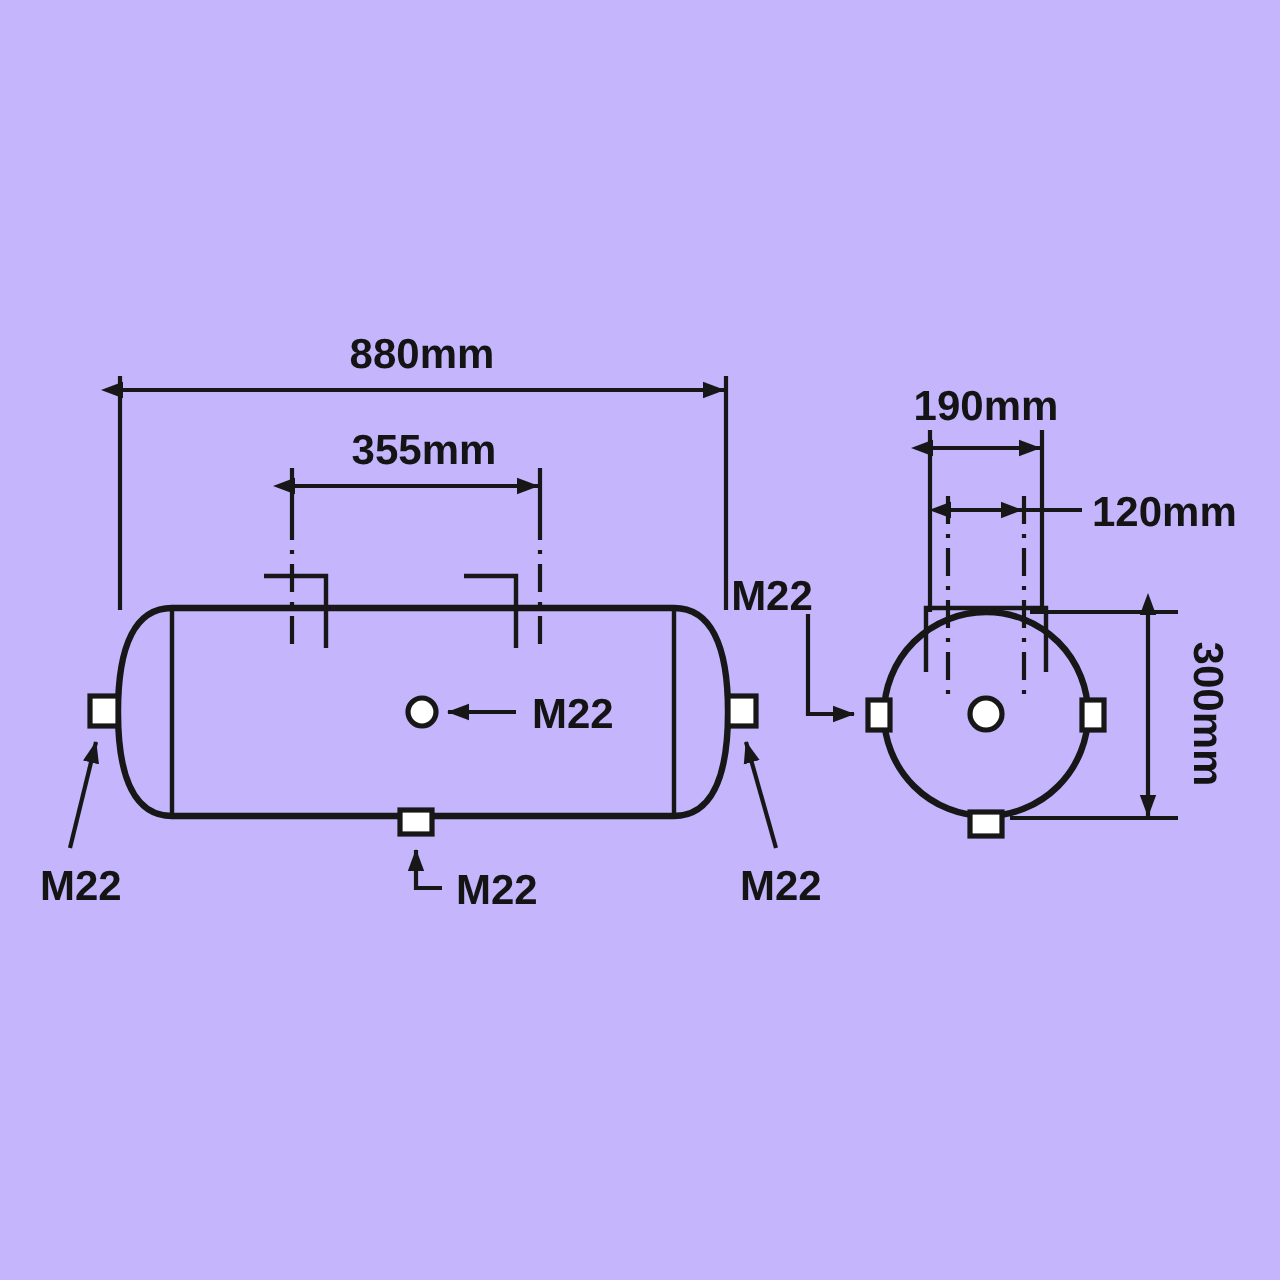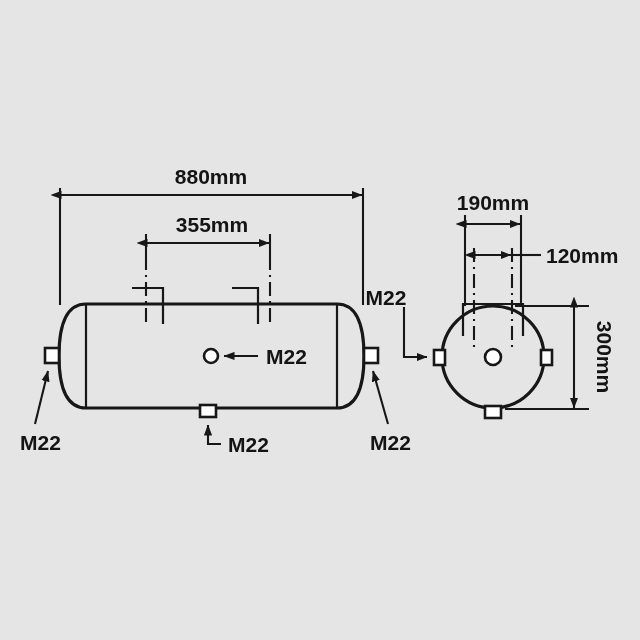--- a/index.html
+++ b/index.html
@@ -10,21 +10,21 @@
   body {
     width: 640px;
     height: 640px;
     overflow: hidden;
     font-family: "Liberation Sans", sans-serif;
   }
   #drawing-root {
     position: relative;
     width: 640px;
     height: 640px;
-    background: #e5e5e5;
+    background: #c4b5fd;
   }
   #tank-drawing-svg {
     display: block;
     width: 640px;
     height: 640px;
   }
   .dim-text {
     font-family: "Liberation Sans", sans-serif;
     font-size: 21px;
     font-weight: 700;

